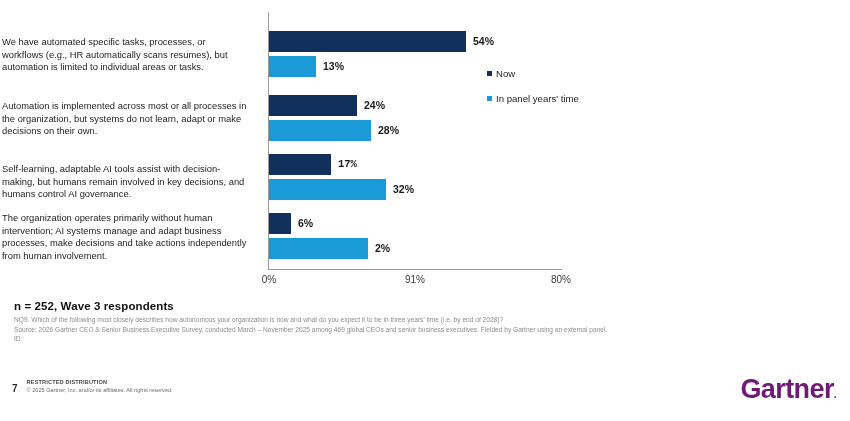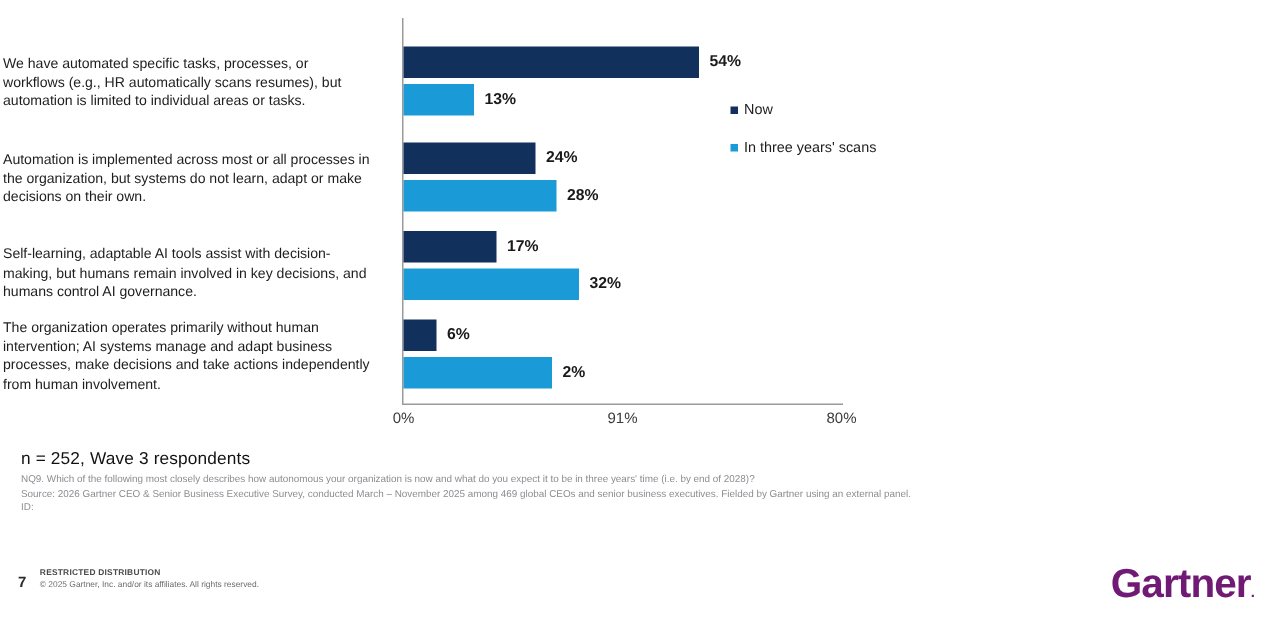--- a/index.html
+++ b/index.html
@@ -113,21 +113,21 @@
 
   
   #notes {
     position: absolute;
     left: 14px;
     top: 300px;
     width: 600px;
   }
   .notes-title {
     font-size: 11.5px;
-    font-weight: normal;
+    font-weight: bold;
     color: #111111;
     margin-bottom: 3px;
     letter-spacing: 0.1px;
   }
   .notes-line {
     font-size: 6.6px;
     line-height: 9.6px;
     color: #8d8d92;
   }
 
@@ -194,42 +194,42 @@
     <div class="bar-value" style="top:19px;  left:205px;">54%</div>
     <div class="bar future" style="top: 44px; width: 47px; background: rgb(27, 154, 216);"></div>
     <div class="bar-value" style="top:44px;  left:55px;">13%</div>
 
     <div class="bar now" style="top: 83px; width: 88px; background: rgb(18, 48, 92);"></div>
     <div class="bar-value" style="top: 83px; left: 96px;">24%</div>
     <div class="bar future" style="top: 108px; width: 102px; background: rgb(27, 154, 216);"></div>
     <div class="bar-value" style="top:108px; left:110px;">28%</div>
 
     <div class="bar now" style="top: 142px; width: 62px; background: rgb(18, 48, 92);"></div>
-    <div class="bar-value" style="top: 142px; left: 70px;">17%</div>
+    <div class="bar-value" style="top: 142px; left: 70px; font-family: Liberation Mono, monospace;">17%</div>
     <div class="bar future" style="top: 167px; width: 117px; background: rgb(27, 154, 216);"></div>
     <div class="bar-value" style="top:167px; left:125px;">32%</div>
 
     <div class="bar now" style="top: 201px; width: 22px; background: rgb(18, 48, 92);"></div>
     <div class="bar-value" style="top: 201px; left: 30px;">6%</div>
     <div class="bar future" style="top: 226px; width: 99px; background: rgb(27, 154, 216);"></div>
     <div class="bar-value" style="top: 226px; left: 107px;">2%</div>
 
     <div class="xtick" style="left: 1px;">0%</div>
     <div class="xtick" style="left:147px;">91%</div>
     <div class="xtick" style="left: 293px;">80%</div>
   </div>
 
   <div class="legend">
     <div class="legend-item">
       <span class="legend-swatch" style="background:#12305c;"></span>
       <span>Now</span>
     </div>
     <div class="legend-item">
       <span class="legend-swatch" style="background:#1b9ad8;"></span>
-      <span>In three years' scans</span>
+      <span>In panel years' time</span>
     </div>
   </div>
 </div>
 
 <div id="notes">
   <div class="notes-title">n = 252, Wave 3 respondents</div>
   <div class="notes-line">NQ9. Which of the following most closely describes how autonomous your organization is now and what do you expect it to be in three years' time (i.e. by end of 2028)?</div>
   <div class="notes-line">Source: 2026 Gartner CEO &amp; Senior Business Executive Survey, conducted March – November 2025 among 469 global CEOs and senior business executives. Fielded by Gartner using an external panel.</div>
   <div class="notes-line">ID:</div>
 </div>

